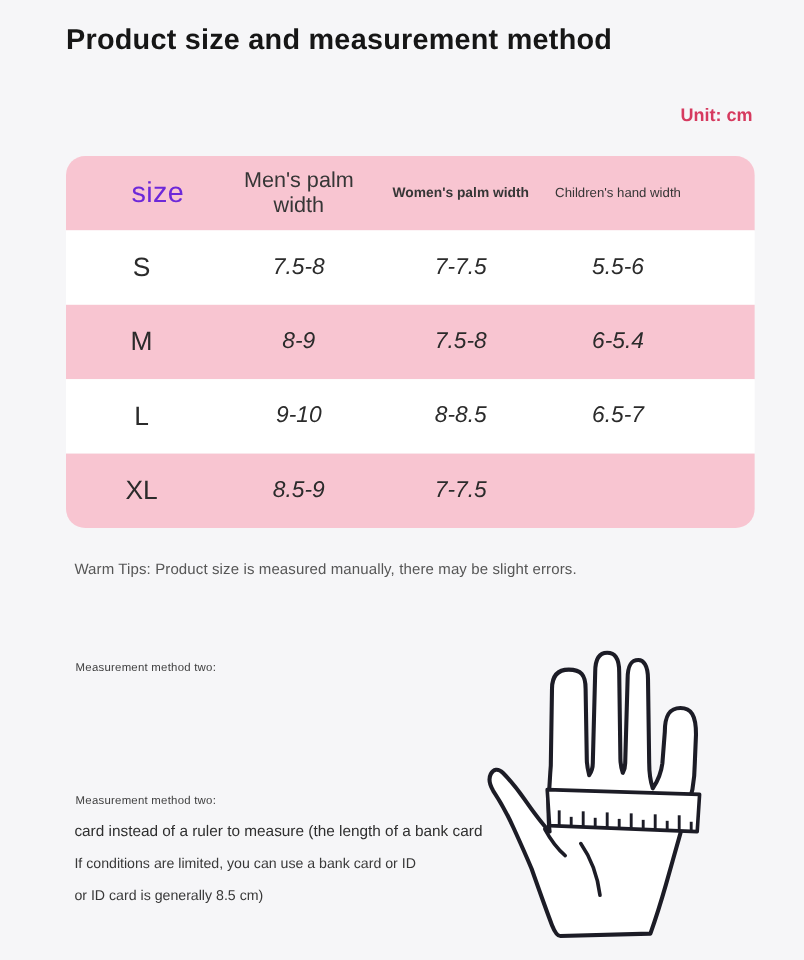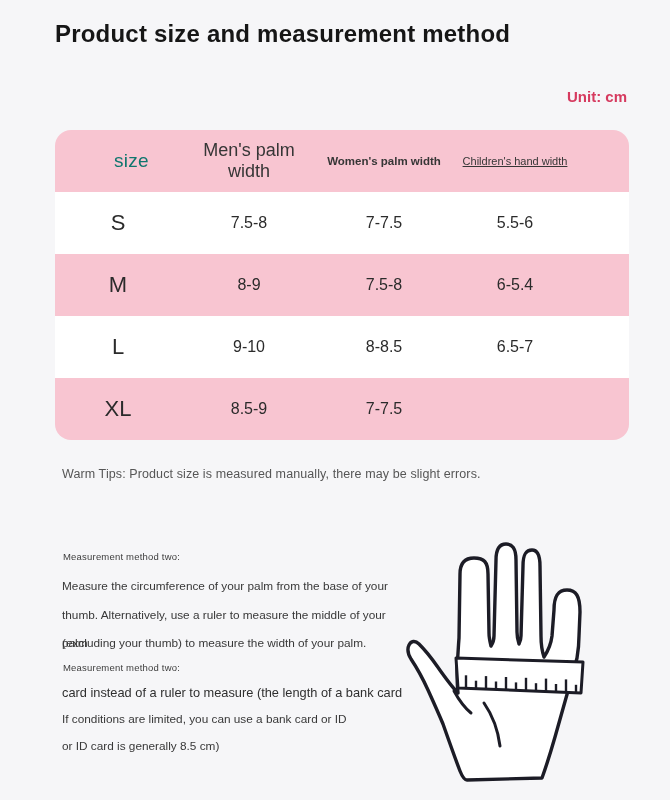--- a/index.html
+++ b/index.html
@@ -28,27 +28,27 @@
   .t-row{
     display:grid;
     grid-template-columns:126px 136px 134px 128px;
     padding-right:50px;
     height:62px;align-items:center;
   }
   .t-row > div{text-align:center;}
   .row-pink{background:#f8c5d1;}
   .row-white{background:#ffffff;}
 
-  .head-size{font-size:19px;color:#0f766e;letter-spacing:.3px;padding-left:27px;}
+  .head-size{font-size:24px;color:#6d28d9;letter-spacing:.3px;padding-left:27px;}
   .head-col1{font-size:18px;color:#363636;font-weight:500;}
   .head-col2{font-size:11.5px;color:#363636;font-weight:700;}
-  .head-col3{font-size:11px;color:#363636;font-weight:500;text-decoration:underline;}
+  .head-col3{font-size:11px;color:#363636;font-weight:500;}
 
   .cell-size{font-size:22px;color:#2b2b2b;}
-  .cell-val{font-size:16px;color:#2b2b2b;}
+  .cell-val{font-size:19px;color:#2b2b2b;font-style:italic;}
 
   .warm-tips{
     position:absolute;left:62px;top:467px;
     font-size:12.5px;color:#565656;letter-spacing:.1px;
   }
 
   .method-heading{
     position:absolute;left:63px;
     font-size:9.5px;color:#3d3d3d;letter-spacing:.2px;
   }
@@ -107,25 +107,20 @@
     <div class="t-row row-pink">
       <div class="cell-size">XL</div>
       <div class="cell-val">8.5-9</div>
       <div class="cell-val">7-7.5</div>
     </div>
   </div>
 
   <div class="warm-tips">Warm Tips: Product size is measured manually, there may be slight errors.</div>
 
   <div class="method-heading mh-1">Measurement method two:</div>
-  <div class="method-body mb-1">
-    <div class="bline">Measure the circumference of your palm from the base of your</div>
-    <div class="bline">thumb. Alternatively, use a ruler to measure the middle of your palm</div>
-    <div class="bline">(excluding your thumb) to measure the width of your palm.</div>
-  </div>
 
   <div class="method-heading mh-2">Measurement method two:</div>
   <div class="method-body mb-2">
     <div class="bline">card instead of a ruler to measure (the length of a bank card</div>
     <div class="bline">If conditions are limited, you can use a bank card or ID</div>
     <div class="bline">or ID card is generally 8.5 cm)</div>
   </div>
 
   <div class="hand-illustration">
     <svg width="280" height="270" viewBox="0 0 280 270" xmlns="http://www.w3.org/2000/svg">

